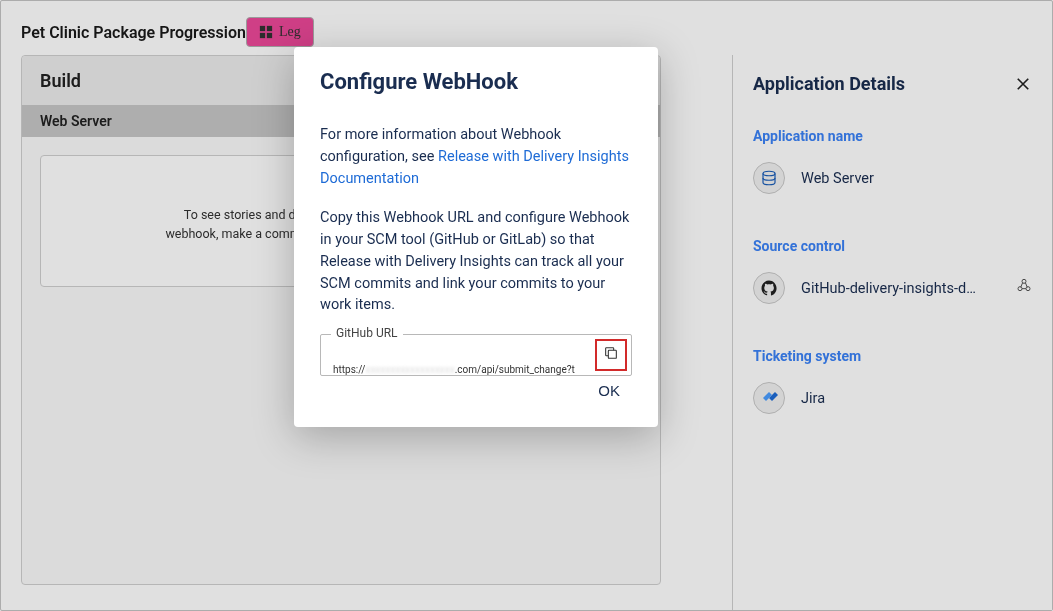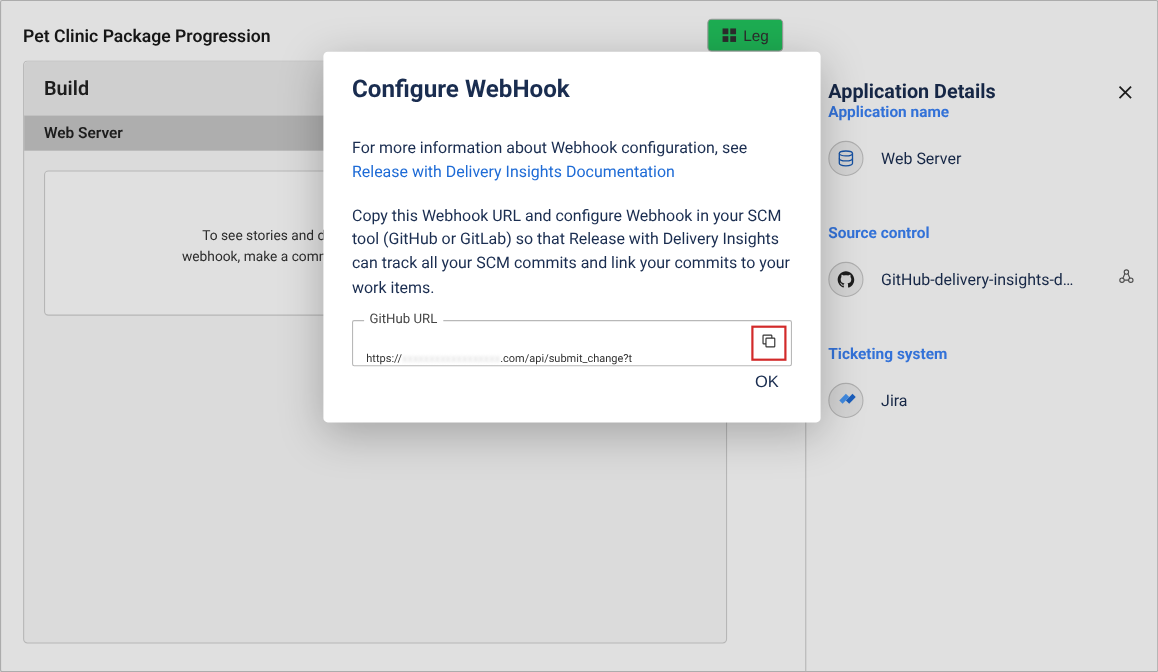--- a/index.html
+++ b/index.html
@@ -24,39 +24,39 @@
     position: absolute;
     inset: 0;
     border: 1px solid #c4c4c4;
     border-radius: 2px;
     display: flex;
     flex-direction: column;
   }
   .page-header-row {
     display: flex;
     align-items: center;
-    justify-content: space-between;
     padding: 16px 20px 8px 20px;
   }
   .page-title {
     font-size: 16px;
     font-weight: 600;
     color: #1a1a1a;
   }
   .legend-btn {
     display: inline-flex;
     align-items: center;
     gap: 6px;
     border: 1px solid #b0b0b0;
-    background: #22c55e;
+    background: #ec4899;
     border-radius: 4px;
     padding: 6px 12px;
     font-size: 14px;
     color: #333;
     margin-right: 320px;
+    font-family: Liberation Serif, serif;
   }
   .legend-icon {
     width: 14px; height: 14px;
     display: inline-block;
   }
   .legend-icon svg { width:100%; height:100%; }
   .body-row {
     display: flex;
     flex: 1;
     gap: 0;
@@ -119,20 +119,21 @@
     padding: 18px 20px;
     position: relative;
   }
   .right-title {
     font-size: 18px;
     font-weight: 700;
     color: #1a2d50;
     display: flex;
     align-items: center;
     justify-content: space-between;
+    margin-bottom: 34px;
   }
   .close-x {
     width: 18px; height: 18px;
     cursor: pointer;
   }
   .close-x svg { width:100%; height:100%; stroke:#222; stroke-width:2.2; }
   .section-label {
     font-size: 14px;
     font-weight: 700;
     color: #3b82f6;
@@ -162,21 +163,21 @@
   .webhook-small-icon {
     margin-left: auto;
   }
   .webhook-small-icon svg { width: 16px; height: 16px; stroke:#555; fill:none; stroke-width:1.5;}
 
   
   .modal {
     position: absolute;
     top: 47px;
     left: 294px;
-    width: 452px;
+    width: 364px;
     background: #fff;
     border-radius: 4px;
     box-shadow: 0 10px 40px rgba(0,0,0,0.25);
     z-index: 10;
     padding: 22px 26px 22px 26px;
   }
   .modal-title {
     font-size: 22px;
     font-weight: 700;
     color: #1a2d50;

